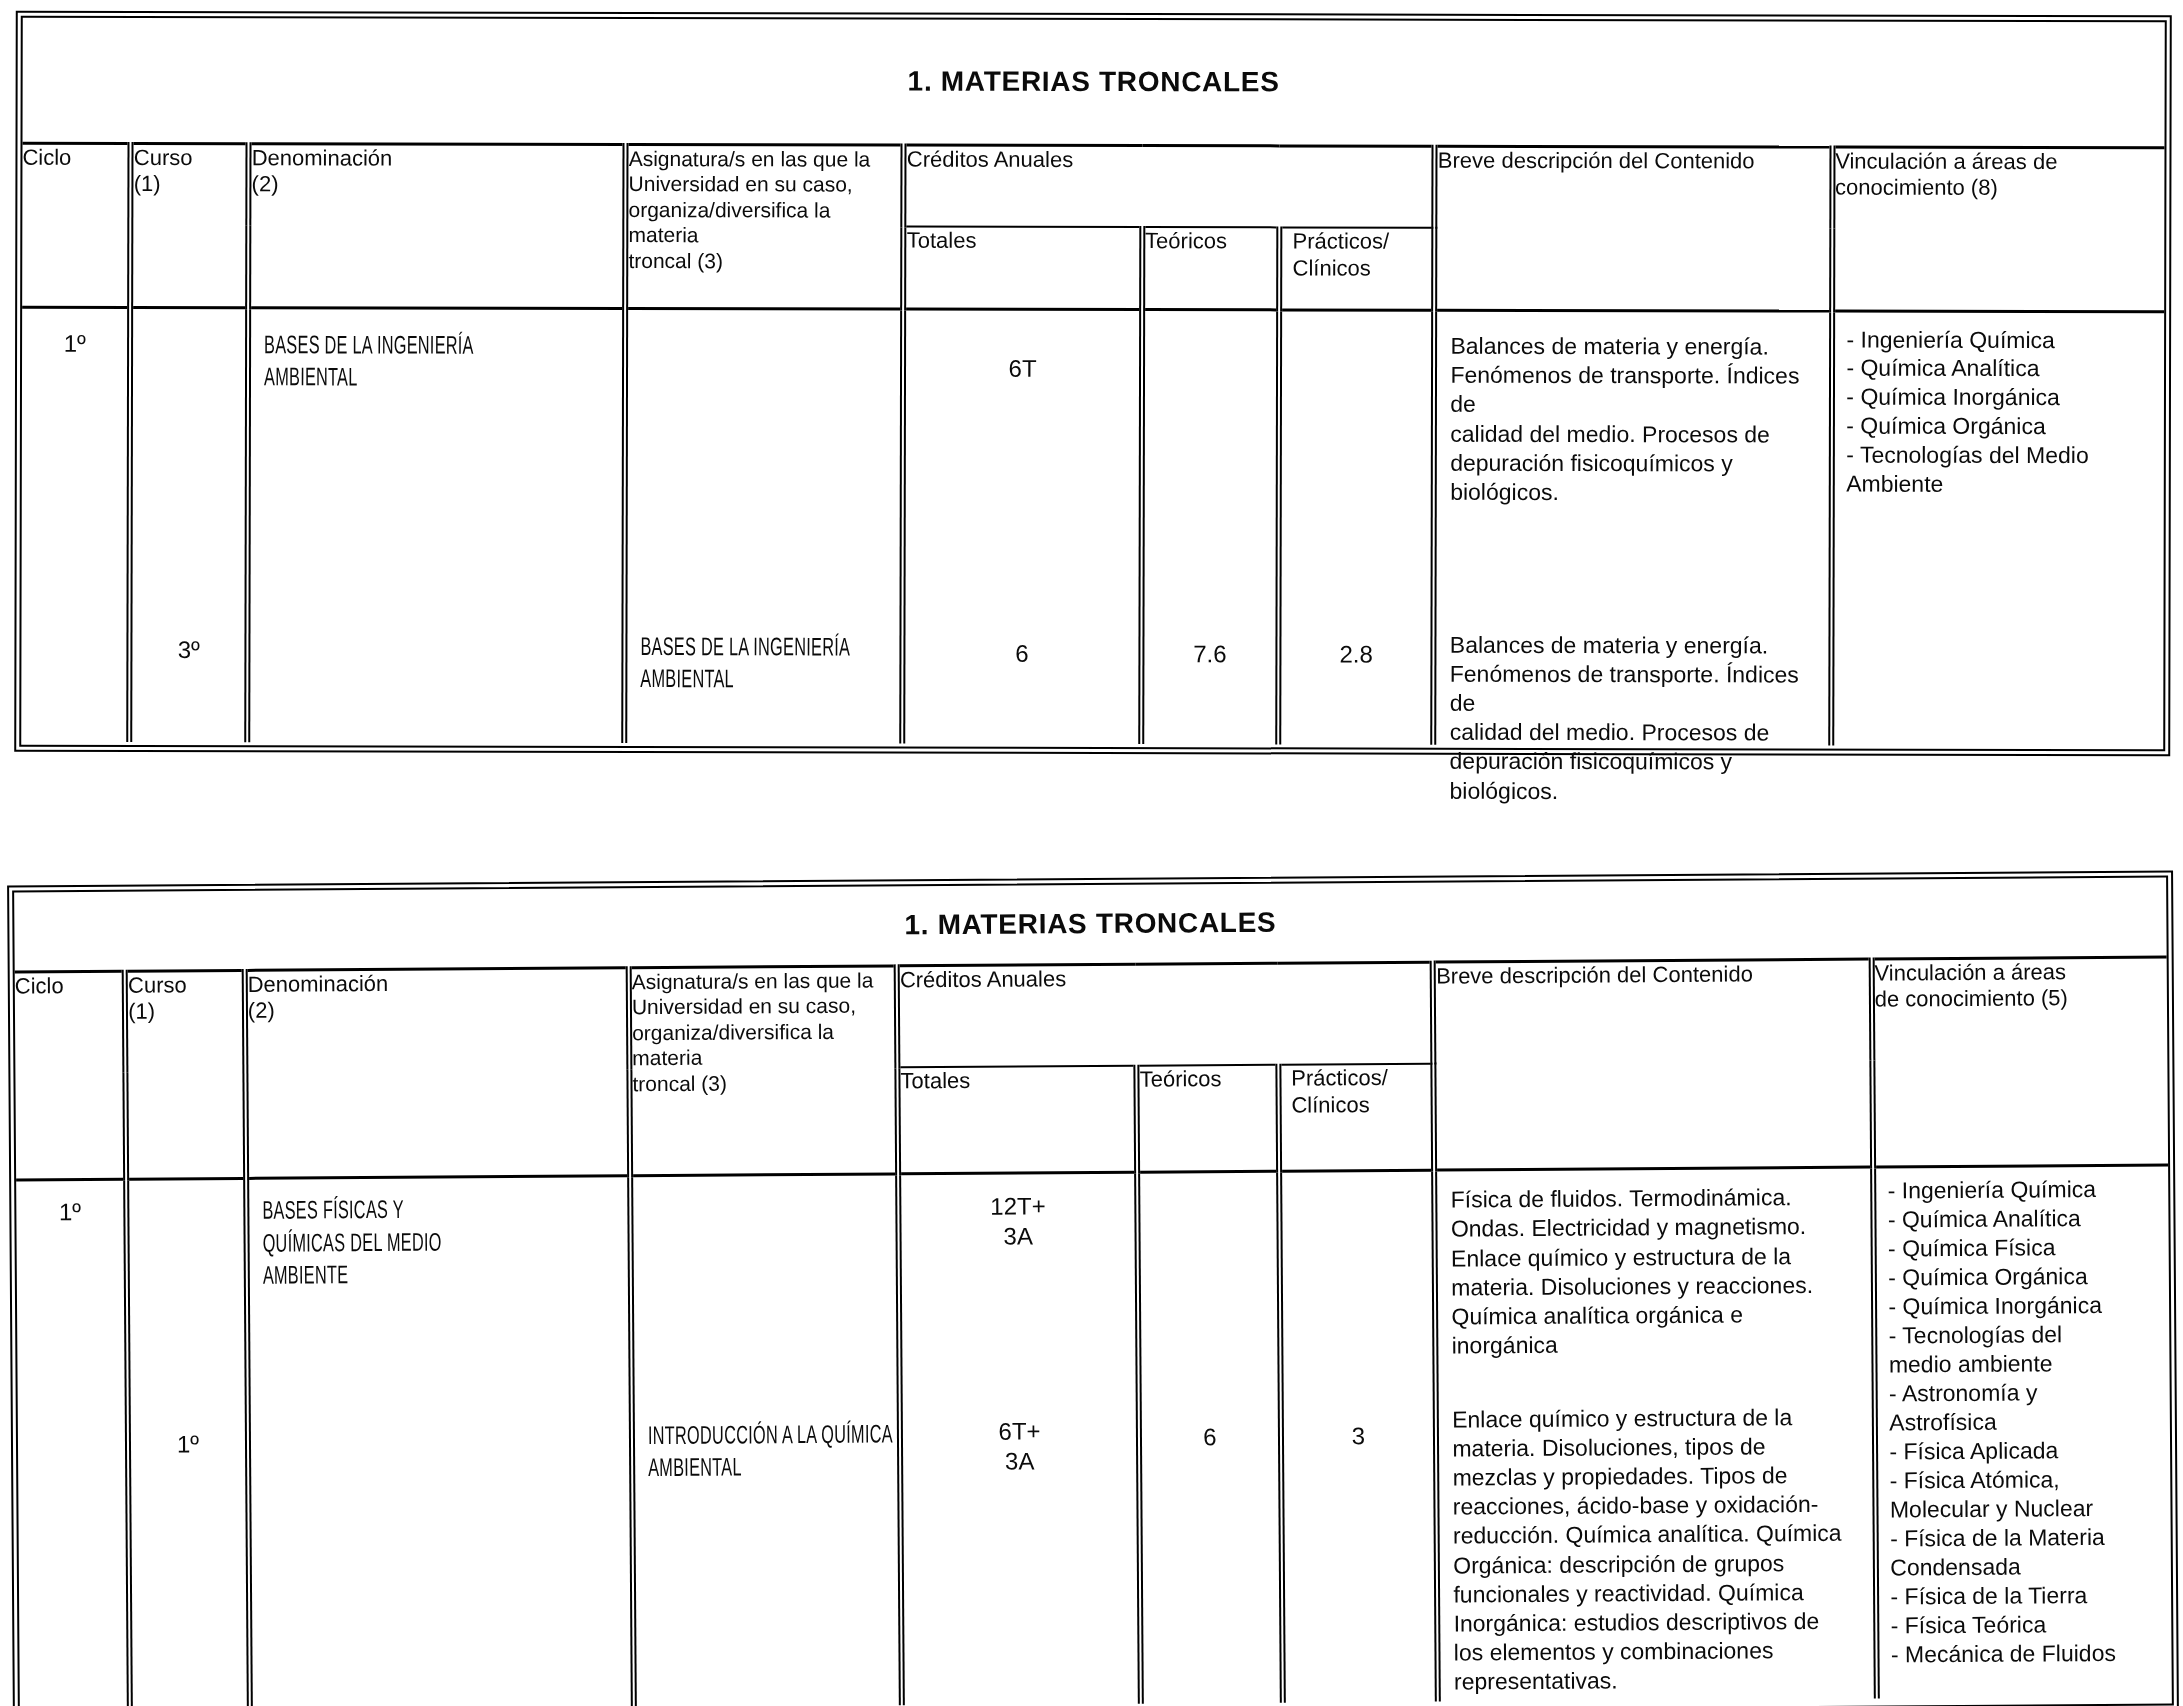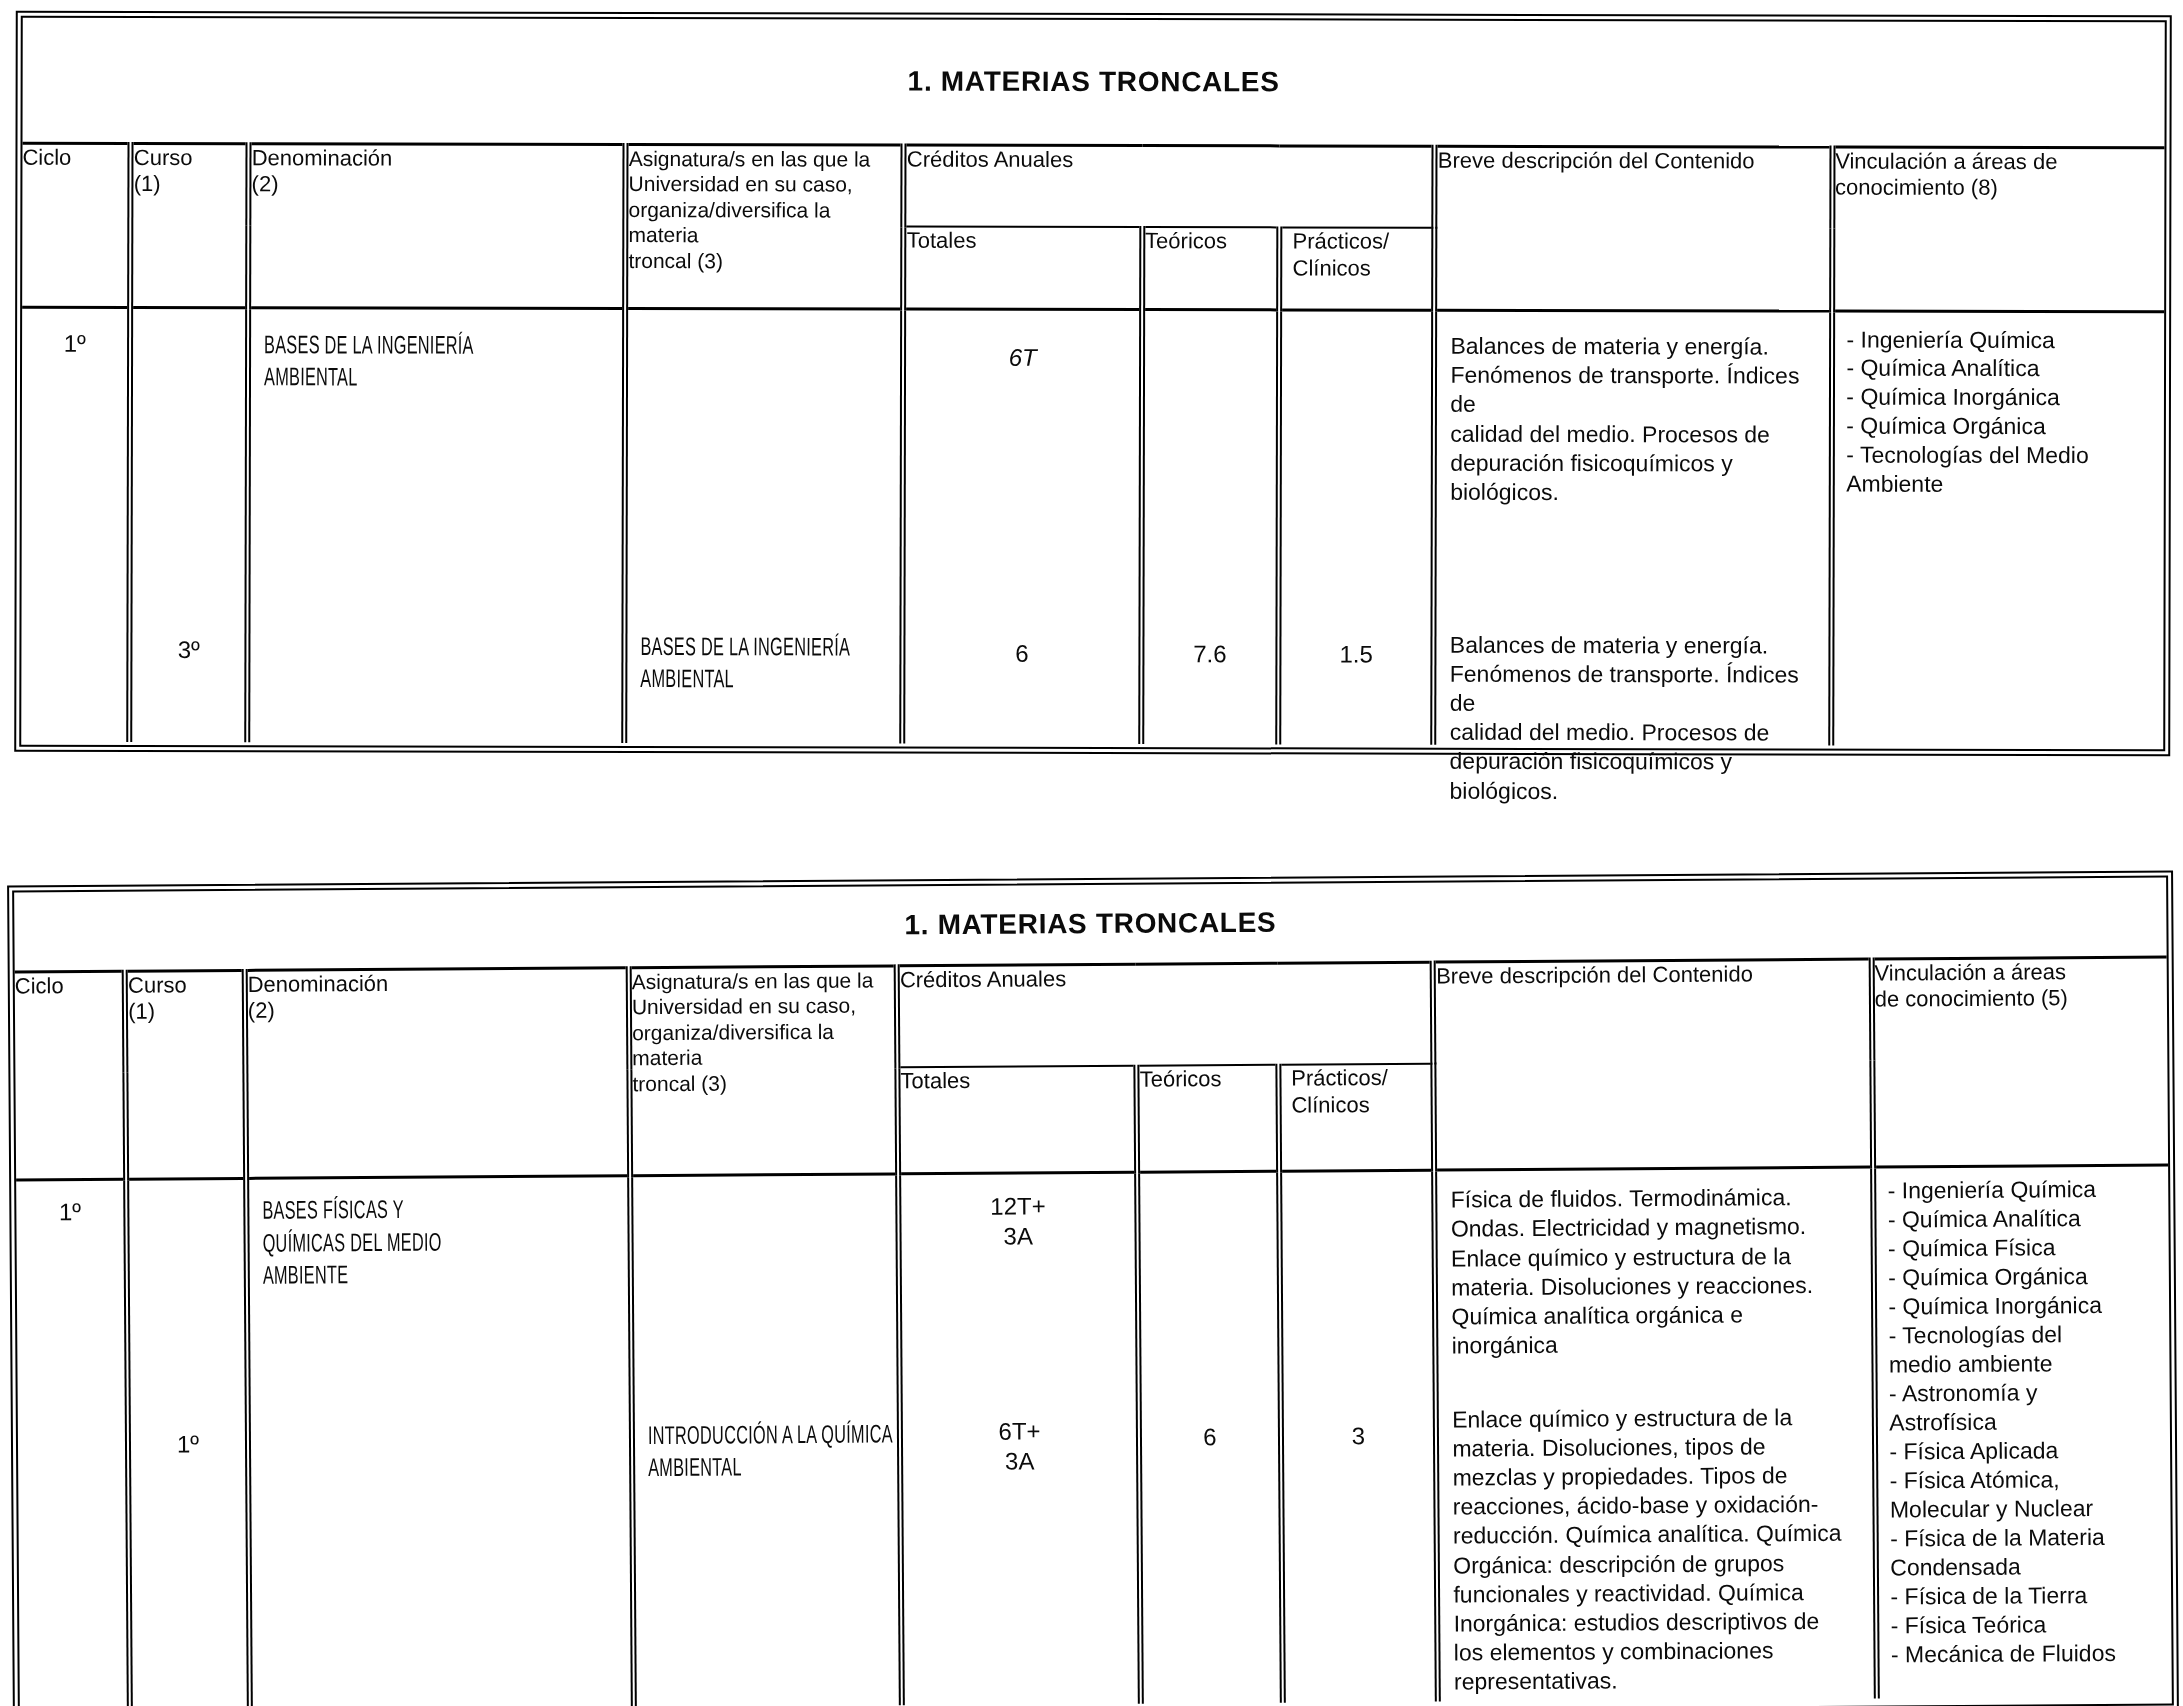--- a/index.html
+++ b/index.html
@@ -129,32 +129,32 @@
             </div>
       </td>
       <td>
         <div class="cellbox">
               <div class="blk txt caps prewrap" style="top:320px;">BASES DE LA INGENIERÍA
 AMBIENTAL</div>
             </div>
       </td>
       <td>
         <div class="cellbox">
-          <div class="blk num prewrap" style="top:32px;font-style:italic;">6T</div>
+          <div class="blk num prewrap" style="top:43px;">6T</div>
           <div class="blk num prewrap" style="top:328px;">6</div>
         </div>
       </td>
       <td>
         <div class="cellbox">
               <div class="blk num" style="top:328px;">7.6</div>
             </div>
       </td>
       <td>
         <div class="cellbox">
-              <div class="blk num" style="top:328px;">1.5</div>
+              <div class="blk num" style="top:328px;">2.8</div>
             </div>
       </td>
       <td>
         <div class="cellbox">
           <div class="blk txt prewrap" style="top:20.4px;">Balances de materia y energía.
 Fenómenos de transporte. Índices de
 calidad del medio. Procesos de
 depuración fisicoquímicos y biológicos.</div>
           <div class="blk txt prewrap" style="top:319px;">Balances de materia y energía.
 Fenómenos de transporte. Índices de

